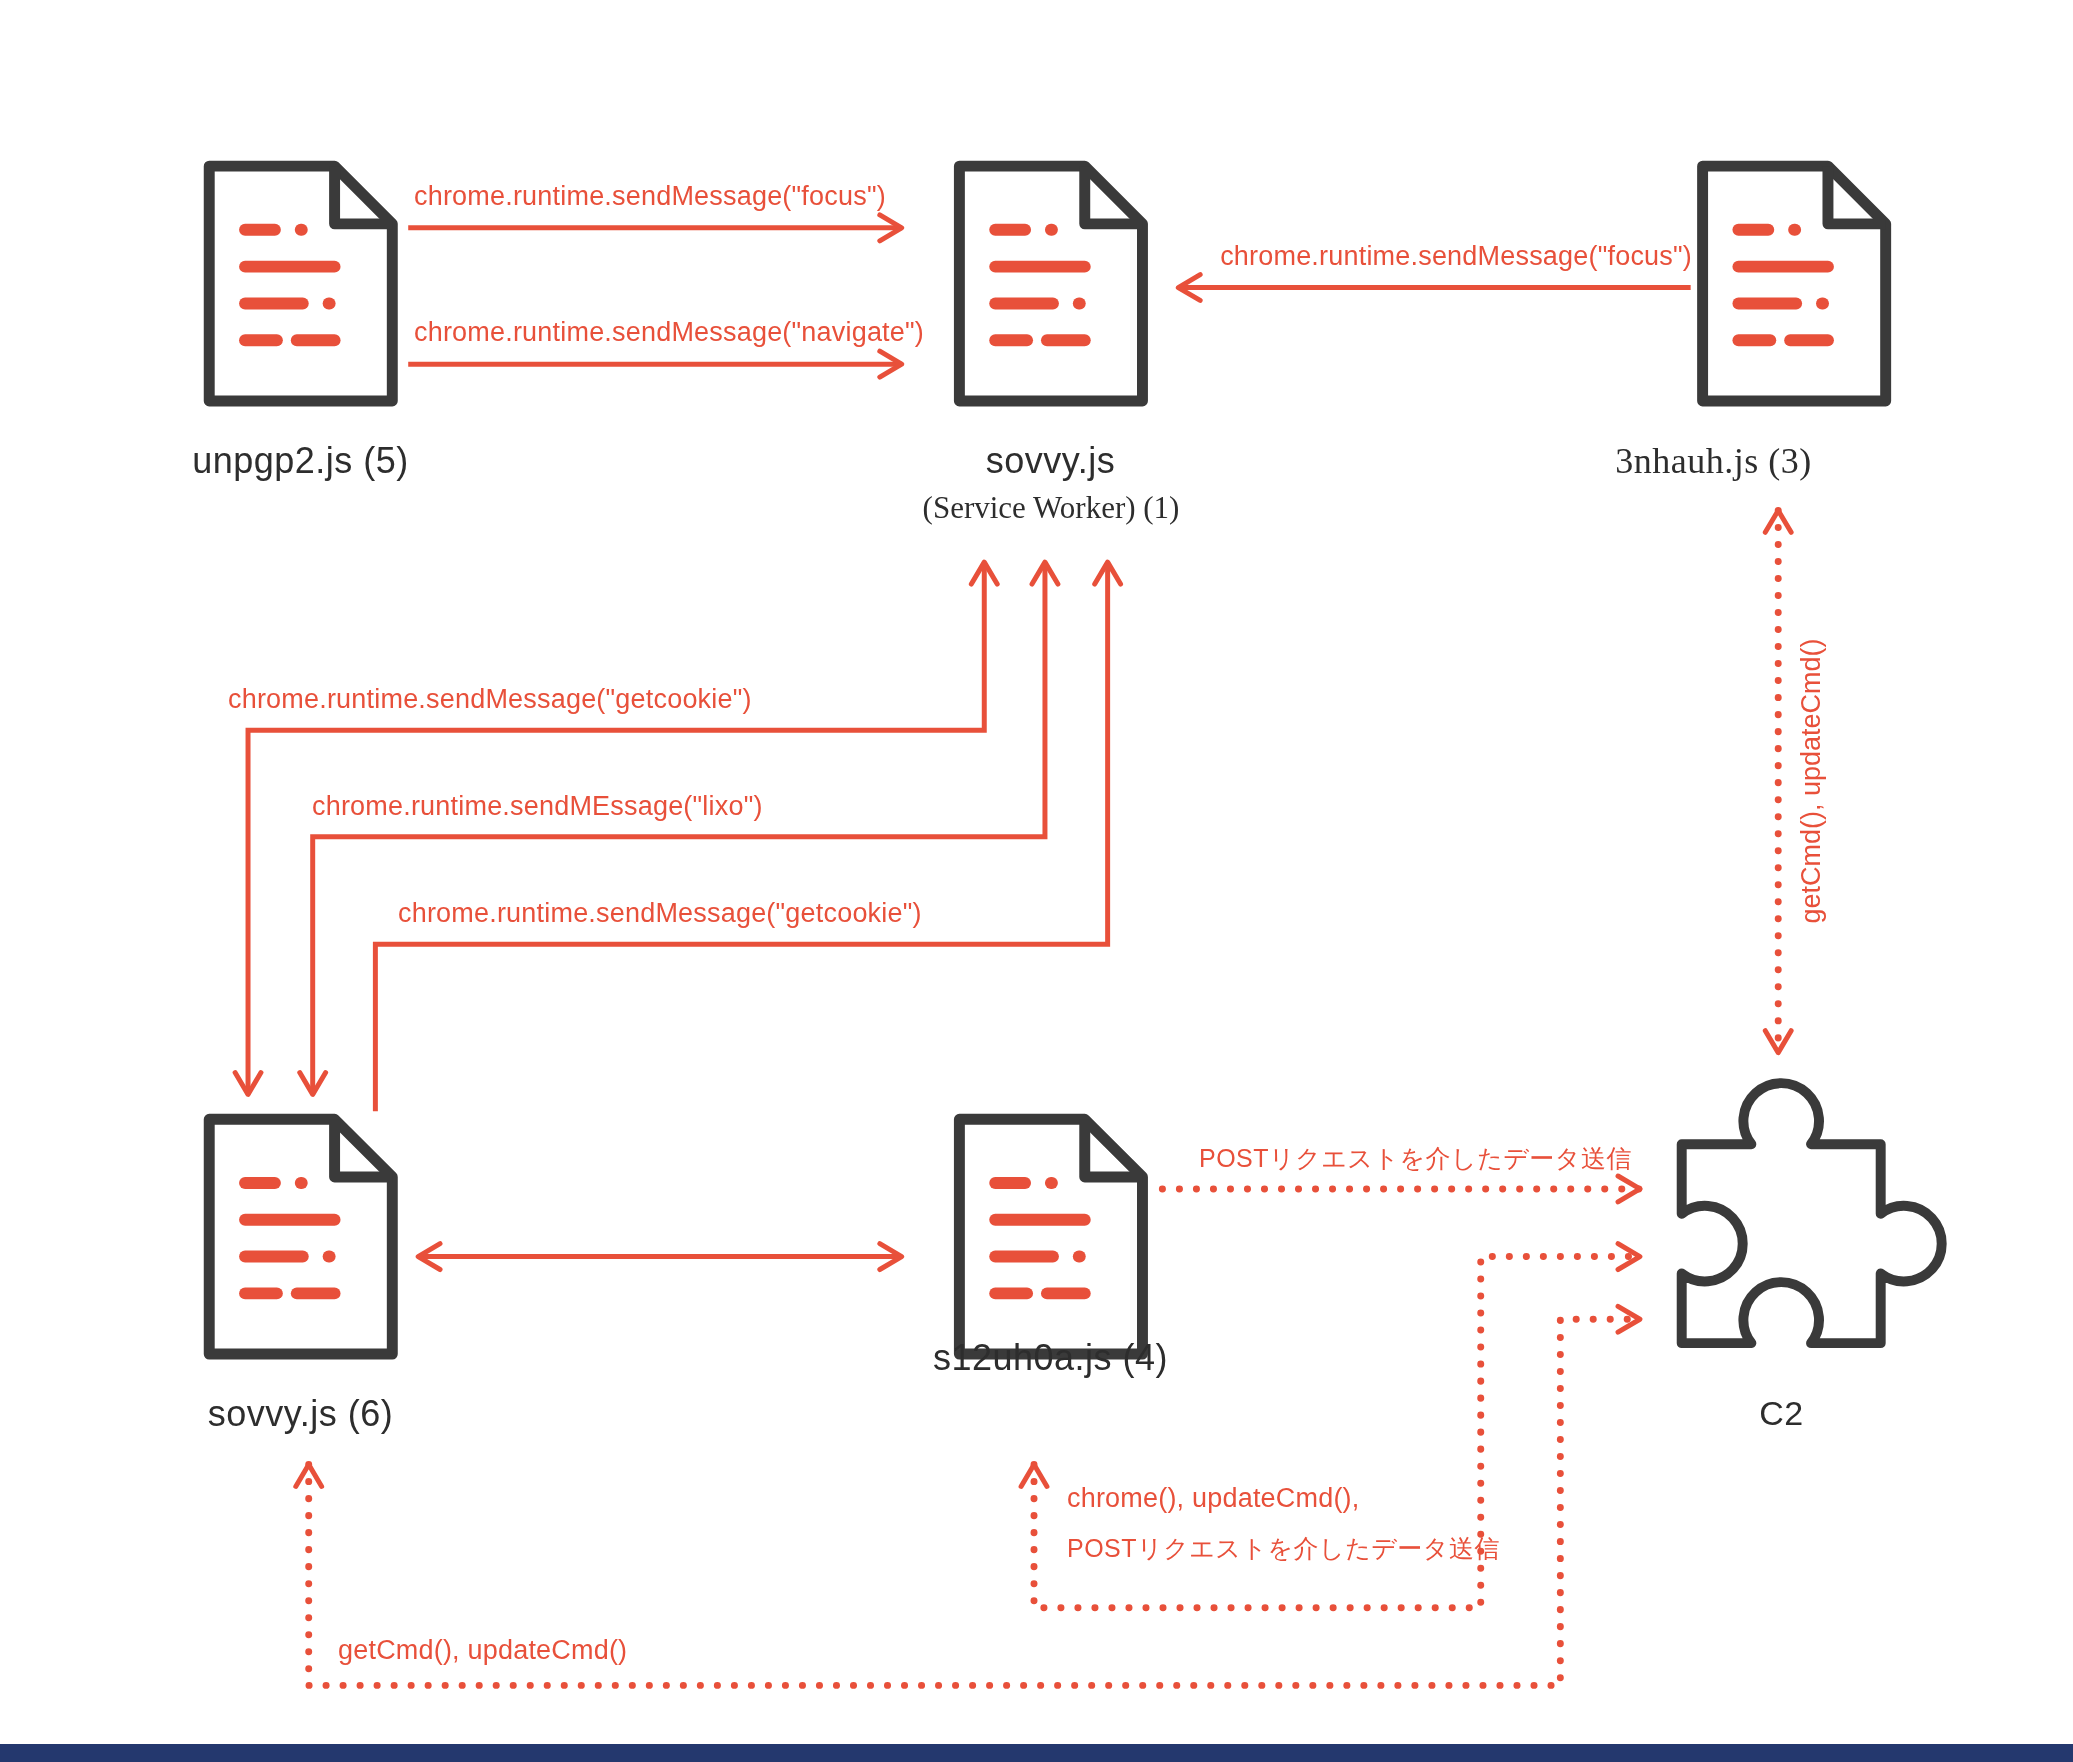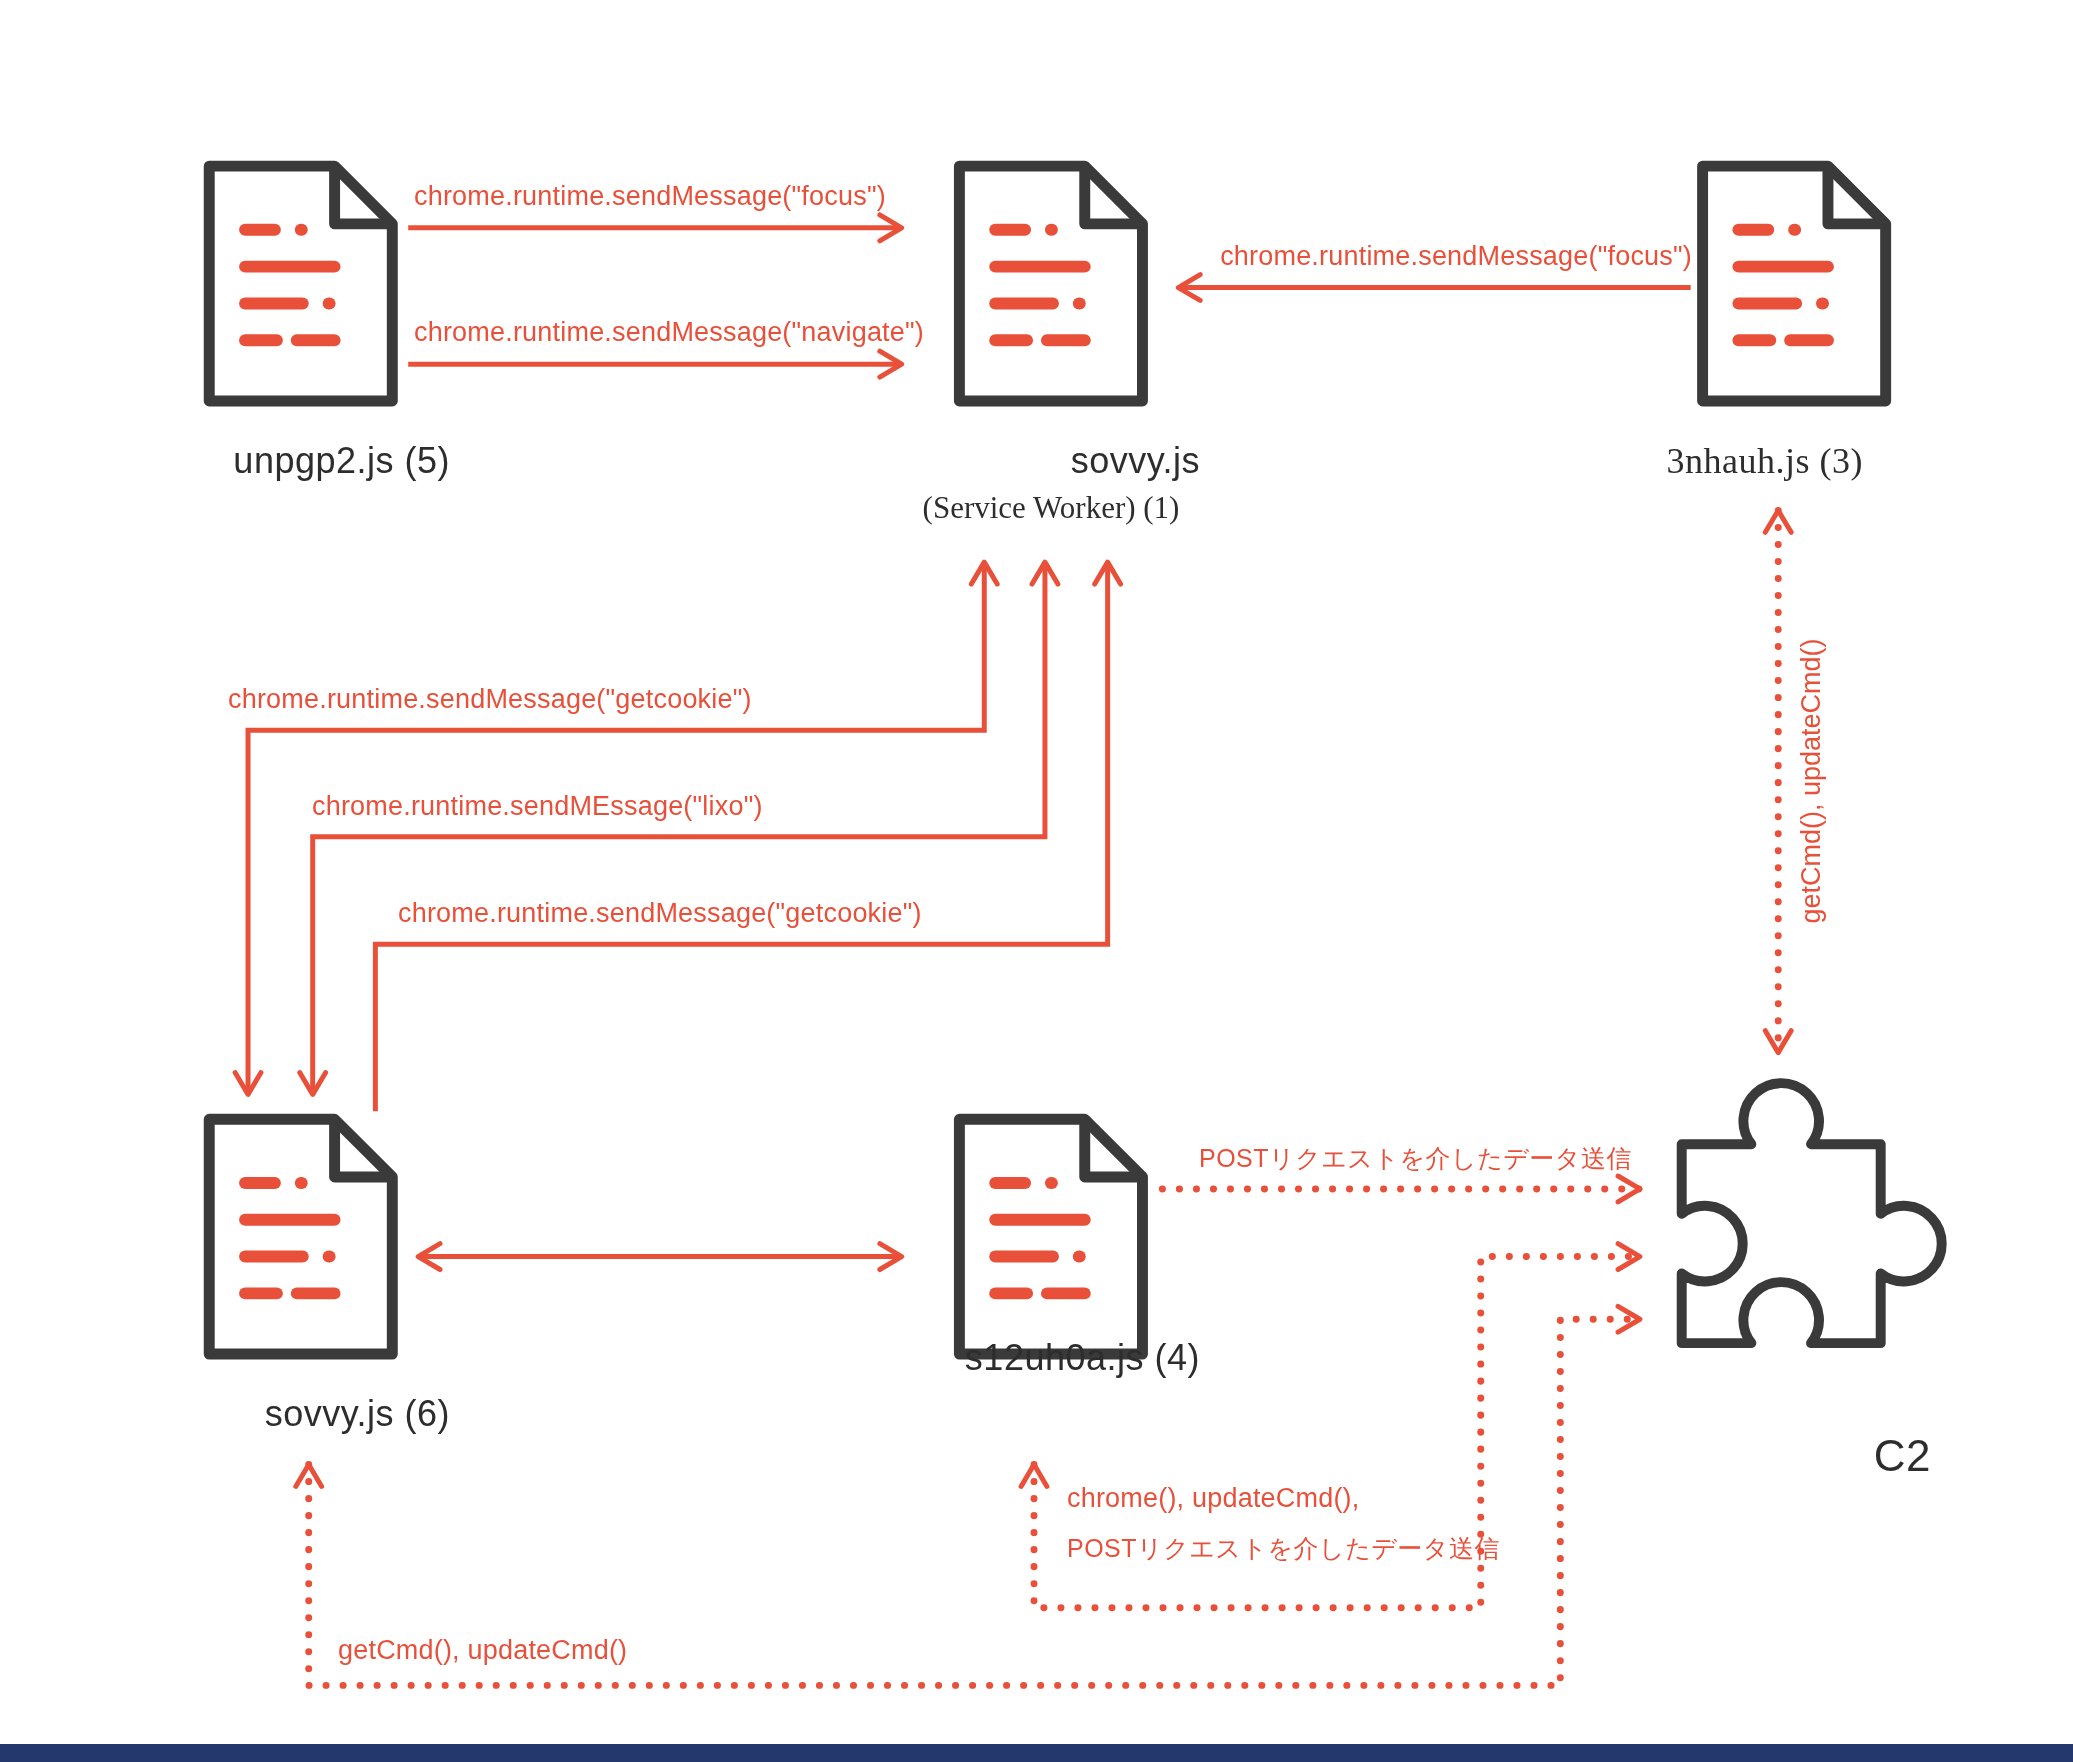--- a/index.html
+++ b/index.html
@@ -6,21 +6,21 @@
   #canvas{
     position:relative;
     width:2074px;height:1762px;
     background:#ffffff;
     font-family:"Liberation Sans", sans-serif;
     overflow:hidden;
   }
   #diagram-svg{position:absolute;left:0;top:0;}
   .lbl{position:absolute;white-space:nowrap;}
   .node-label{
-    font-size:36px;color:#2d2d2d;text-align:right;width:299px;
+    font-size:36px;color:#2d2d2d;text-align:center;width:299px;
     letter-spacing:0.5px;
   }
   .node-sublabel{
     font-size:31px;color:#2d2d2d;text-align:center;width:338px;
   }
   .edge-label{
     font-size:27px;color:#e8503a;letter-spacing:0.2px;
   }
   .edge-label-jp{
     font-size:25px;color:#e8503a;letter-spacing:0.5px;
@@ -91,21 +91,21 @@
       <path d="M1787 513 V1058" marker-start="url(#arrow)" marker-end="url(#arrow)"></path>
     </g>
   </svg>
 
   <div class="lbl node-label" style="left:151px;top:440px;">unpgp2.js (5)</div>
   <div class="lbl node-label" style="left:901px;top:440px;">sovvy.js</div>
   <div class="lbl node-sublabel" style="left:882px;top:490px;font-family:Liberation Serif, serif;">(Service Worker) (1)</div>
   <div class="lbl node-label" style="left:1564px;top:440px;font-family:Liberation Serif, serif;">3nhauh.js (3)</div>
   <div class="lbl node-label" style="left:151px;top:1393px;">sovvy.js (6)</div>
   <div class="lbl node-label" style="left:901px;top:1337px;">s12uh0a.js (4)</div>
-  <div class="lbl node-label" style="left:1632px;top:1431px;font-size:44px;">C2</div>
+  <div class="lbl node-label" style="left:1632px;top:1394px;font-size:34px;">C2</div>
 
   <div class="lbl edge-label" style="left:414px;top:181px;">chrome.runtime.sendMessage("focus")</div>
   <div class="lbl edge-label" style="left:414px;top:317px;">chrome.runtime.sendMessage("navigate")</div>
   <div class="lbl edge-label align-right" style="left:1180px;top:241px;">chrome.runtime.sendMessage("focus")</div>
 
   <div class="lbl edge-label" style="left:228px;top:684px;">chrome.runtime.sendMessage("getcookie")</div>
   <div class="lbl edge-label" style="left:312px;top:791px;">chrome.runtime.sendMEssage("lixo")</div>
   <div class="lbl edge-label" style="left:398px;top:898px;">chrome.runtime.sendMessage("getcookie")</div>
 
   <div class="lbl edge-label-jp" style="left:1199px;top:1142px;">POSTリクエストを介したデータ送信</div>

